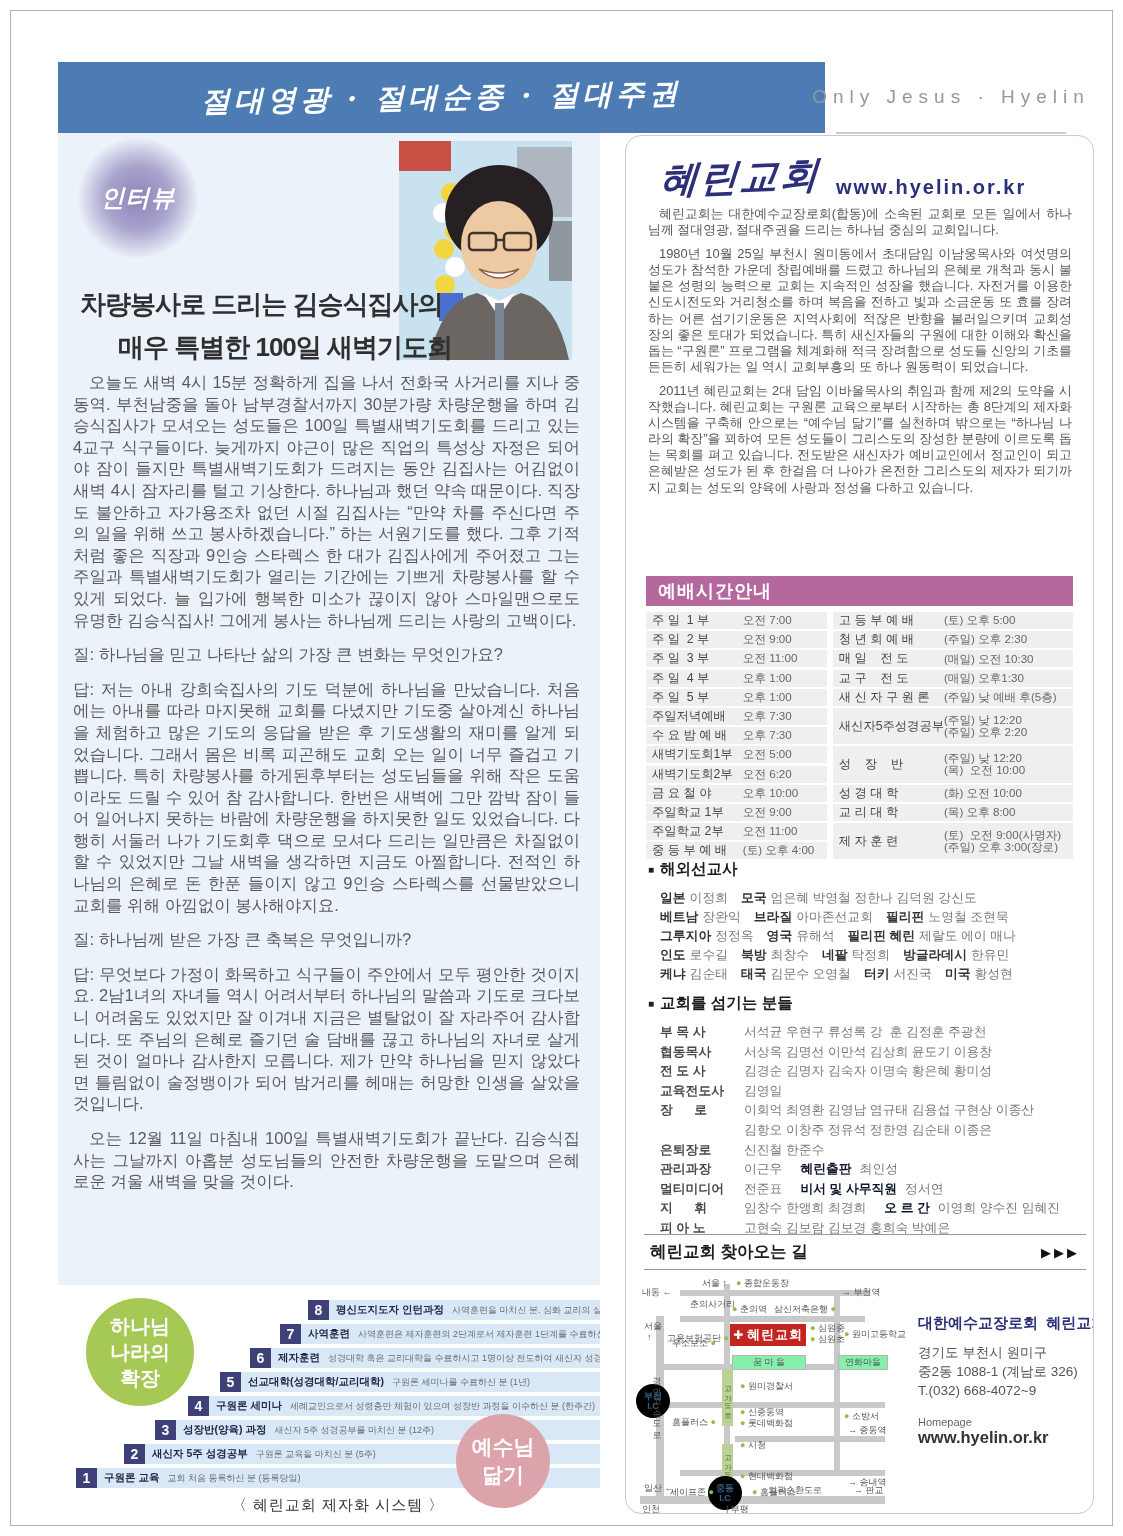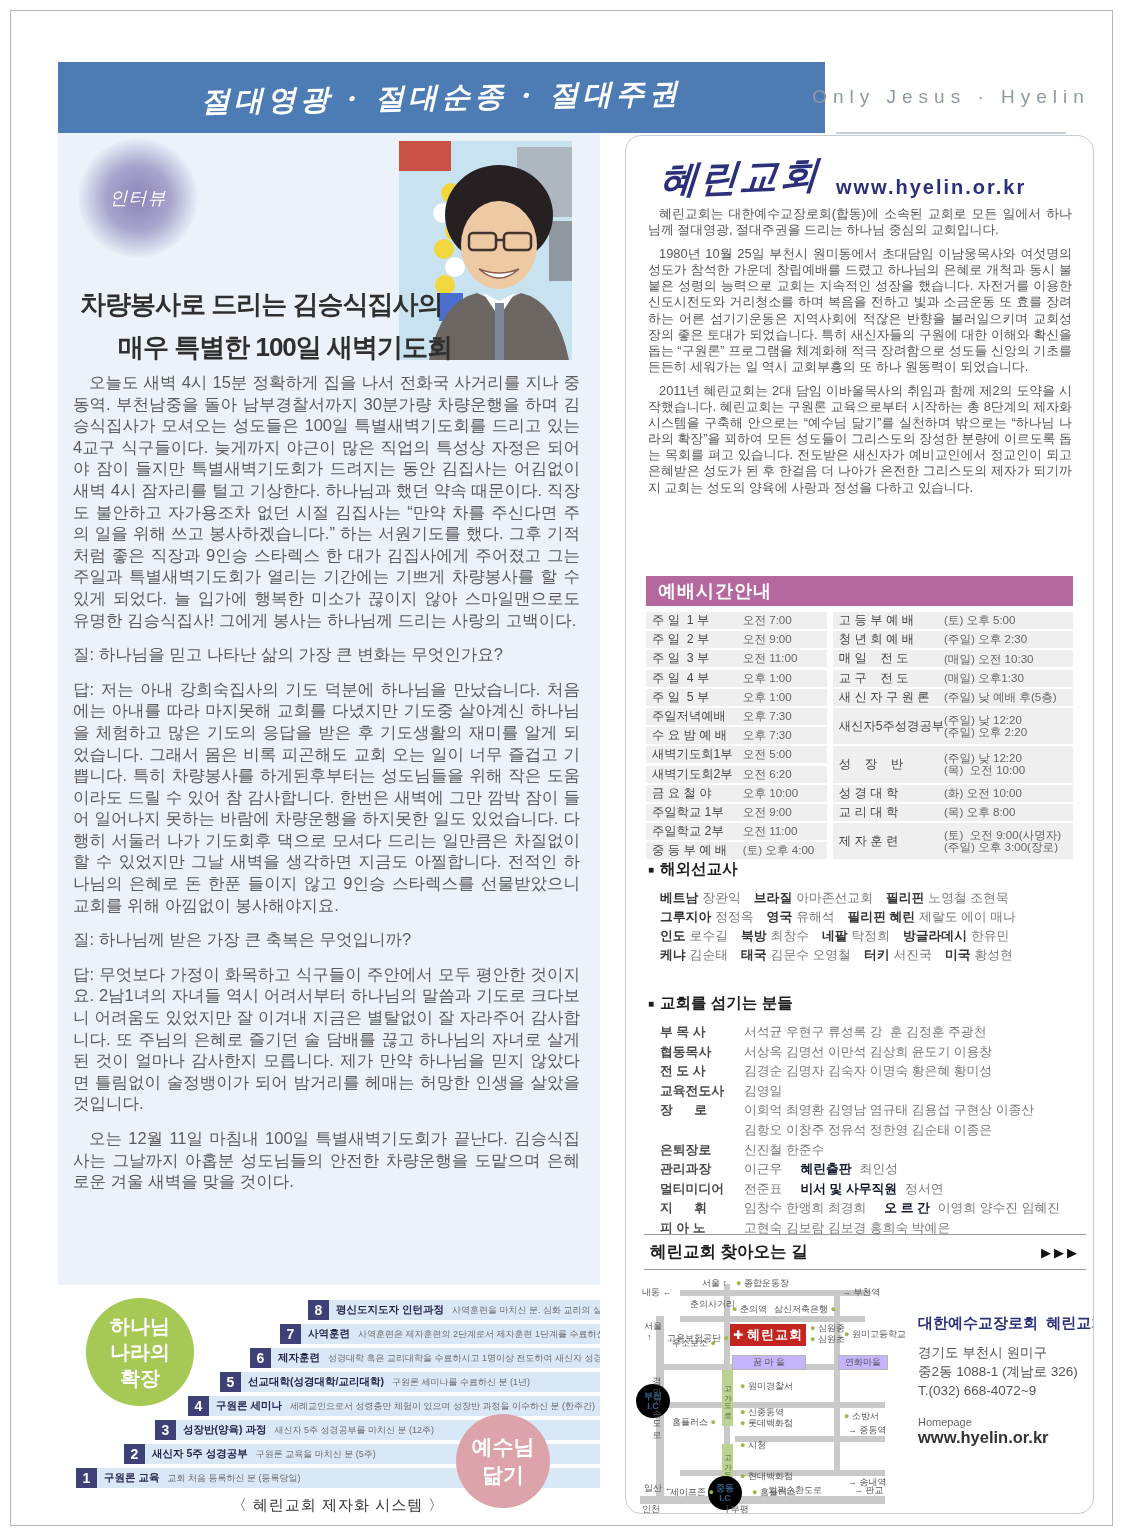--- a/index.html
+++ b/index.html
@@ -9,21 +9,21 @@
   
   .banner{position:absolute;left:58px;top:62px;width:767px;height:71px;background:#4c7cb3;display:flex;align-items:center;justify-content:center;}
   .banner-text{color:#fff;font-family:"DejaVu Serif",serif;font-style:italic;font-weight:bold;font-size:29px;letter-spacing:4px;transform:rotate(-1deg);}
   .header-right{position:absolute;left:836px;top:62px;width:230px;height:70px;display:flex;align-items:center;justify-content:center;border-bottom:2px solid #c9cfd6;color:#8d99a5;font-size:19px;letter-spacing:6px;white-space:pre;}
 
   
   .left-bg{position:absolute;left:58px;top:133px;width:542px;height:1152px;background:#ecf2fa;}
   .badge{position:absolute;left:78px;top:138px;width:120px;height:120px;border-radius:50%;
     background:radial-gradient(circle,#8a85b9 0%,#a8a4cc 38%,rgba(236,242,250,0) 72%);
     display:flex;align-items:center;justify-content:center;}
-  .badge span{color:#fff;font-weight:normal;font-style:italic;font-size:18px;letter-spacing:1px;}
+  .badge span{color:#fff;font-weight:bold;font-style:italic;font-size:24px;letter-spacing:1px;}
   .photo{position:absolute;left:399px;top:141px;width:173px;height:219px;overflow:hidden;}
   .art-title{position:absolute;left:80px;top:287px;color:#2f2f2f;}
   .art-title .t1{font-size:26px;font-weight:bold;letter-spacing:-1px;}
   .art-title .t2{font-size:26px;font-weight:bold;letter-spacing:-1px;margin-left:38px;margin-top:8px;}
   .article{position:absolute;left:73px;top:372px;width:507px;font-size:16.5px;line-height:21.6px;color:#5b5b5b;text-align:justify;}
   .article .par{margin-bottom:13px;}
   .article .p{text-indent:16px;}
 
   
   .diagram{position:absolute;left:58px;top:1292px;width:545px;height:236px;}
@@ -69,21 +69,21 @@
 
   .c-directions{position:absolute;left:18px;top:1098px;width:430px;height:34px;border-top:1px solid #999;border-bottom:1px solid #999;display:flex;align-items:center;justify-content:space-between;padding:0 6px;}
   .c-directions .dt{font-weight:bold;font-size:16.5px;color:#1d1d1d;}
   .c-directions .da{font-size:13px;color:#111;letter-spacing:3px;}
 
   
   .c-map{position:absolute;left:14px;top:1142px;width:260px;height:230px;}
   .road{position:absolute;background:#c9c9c9;}
   .map-label{position:absolute;font-size:9px;color:#555;white-space:pre;line-height:10px;}
   .map-label .gdot{color:#9ab945;}
-  .map-box{position:absolute;height:13px;background:#c4b5fd;border:1px solid #b5b5b5;font-size:9px;color:#555;display:flex;align-items:center;justify-content:center;white-space:pre;}
+  .map-box{position:absolute;height:13px;background:#86efac;border:1px solid #b5b5b5;font-size:9px;color:#555;display:flex;align-items:center;justify-content:center;white-space:pre;}
   .map-circle{position:absolute;width:34px;height:34px;border-radius:50%;background:#000000;color:#33608c;font-size:9px;font-weight:bold;display:flex;flex-direction:column;align-items:center;justify-content:center;line-height:10px;}
   .church-box{position:absolute;left:90px;top:46px;width:76px;height:22px;background:#c3261f;color:#fff;display:flex;align-items:center;justify-content:center;font-weight:bold;font-size:13px;letter-spacing:1px;}
   .church-box .cross{font-size:12px;margin-right:3px;}
   .gbar{position:absolute;width:11px;background:#bcd194;color:#4f6b28;font-size:7.5px;writing-mode:vertical-rl;text-align:center;display:flex;align-items:center;justify-content:center;letter-spacing:1px;}
   .vroad-label{position:absolute;writing-mode:vertical-rl;font-size:9px;color:#555;letter-spacing:2px;}
 
   .c-address{position:absolute;left:292px;top:1178px;width:170px;}
   .c-address .org{font-weight:bold;font-size:15px;color:#2c2f7a;margin-bottom:10px;white-space:pre;}
   .c-address .al{font-size:13.5px;color:#555;line-height:19px;}
   .c-address .hp{font-size:11px;color:#666;margin-top:16px;}
@@ -305,20 +305,21 @@
         </div>
       </div>
   </div>
 
   <div class="c-missionaries">
     <div class="sec-head">
       <span class="sq">■</span>
       <span>해외선교사</span>
     </div>
     <div id="mlines">
+        <div class="m-line"><span class="m-seg"><b>일본</b><span>이정희</span></span><span class="m-seg"><b>모국</b><span>엄은혜 박영철 정한나 김덕원 강신도</span></span></div>
         <div class="m-line"><span class="m-seg"><b>베트남</b><span>장완익</span></span><span class="m-seg"><b>브라질</b><span>아마존선교회</span></span><span class="m-seg"><b>필리핀</b><span>노영철 조현묵</span></span></div>
         <div class="m-line"><span class="m-seg"><b>그루지아</b><span>정정옥</span></span><span class="m-seg"><b>영국</b><span>유해석</span></span><span class="m-seg"><b>필리핀 혜린</b><span>제랄도 에이 매나</span></span></div>
         <div class="m-line"><span class="m-seg"><b>인도</b><span>로수길</span></span><span class="m-seg"><b>북방</b><span>최창수</span></span><span class="m-seg"><b>네팔</b><span>탁정희</span></span><span class="m-seg"><b>방글라데시</b><span>한유민</span></span></div>
         <div class="m-line"><span class="m-seg"><b>케냐</b><span>김순태</span></span><span class="m-seg"><b>태국</b><span>김문수 오영철</span></span><span class="m-seg"><b>터키</b><span>서진국</span></span><span class="m-seg"><b>미국</b><span>황성현</span></span></div>
       </div>
   </div>
 
   <div class="c-staff">
     <div class="sec-head">
       <span class="sq">■</span>

